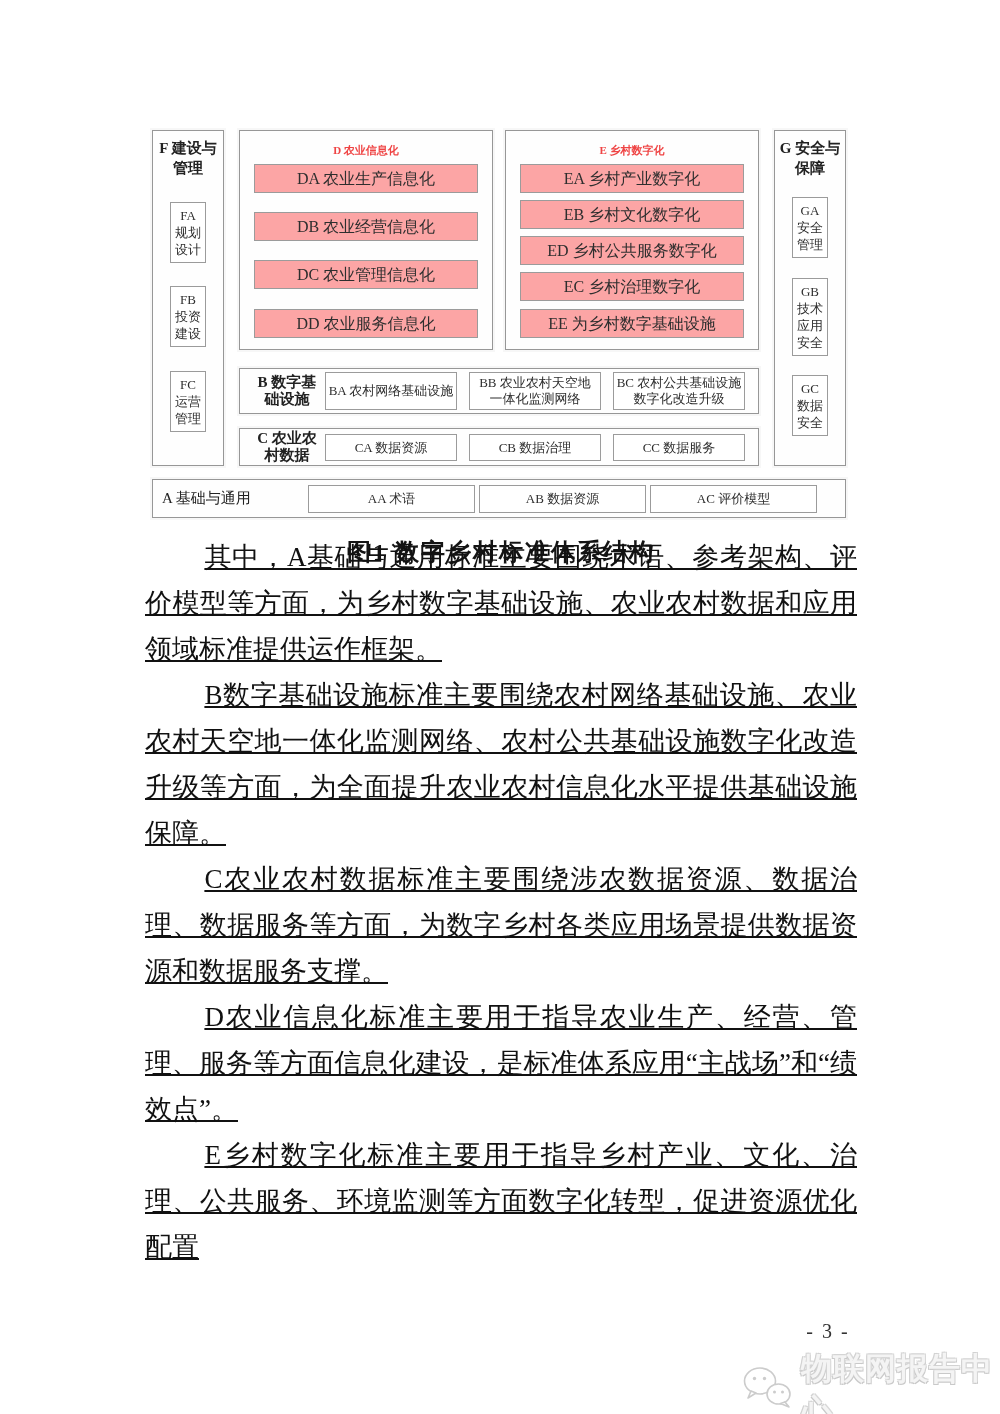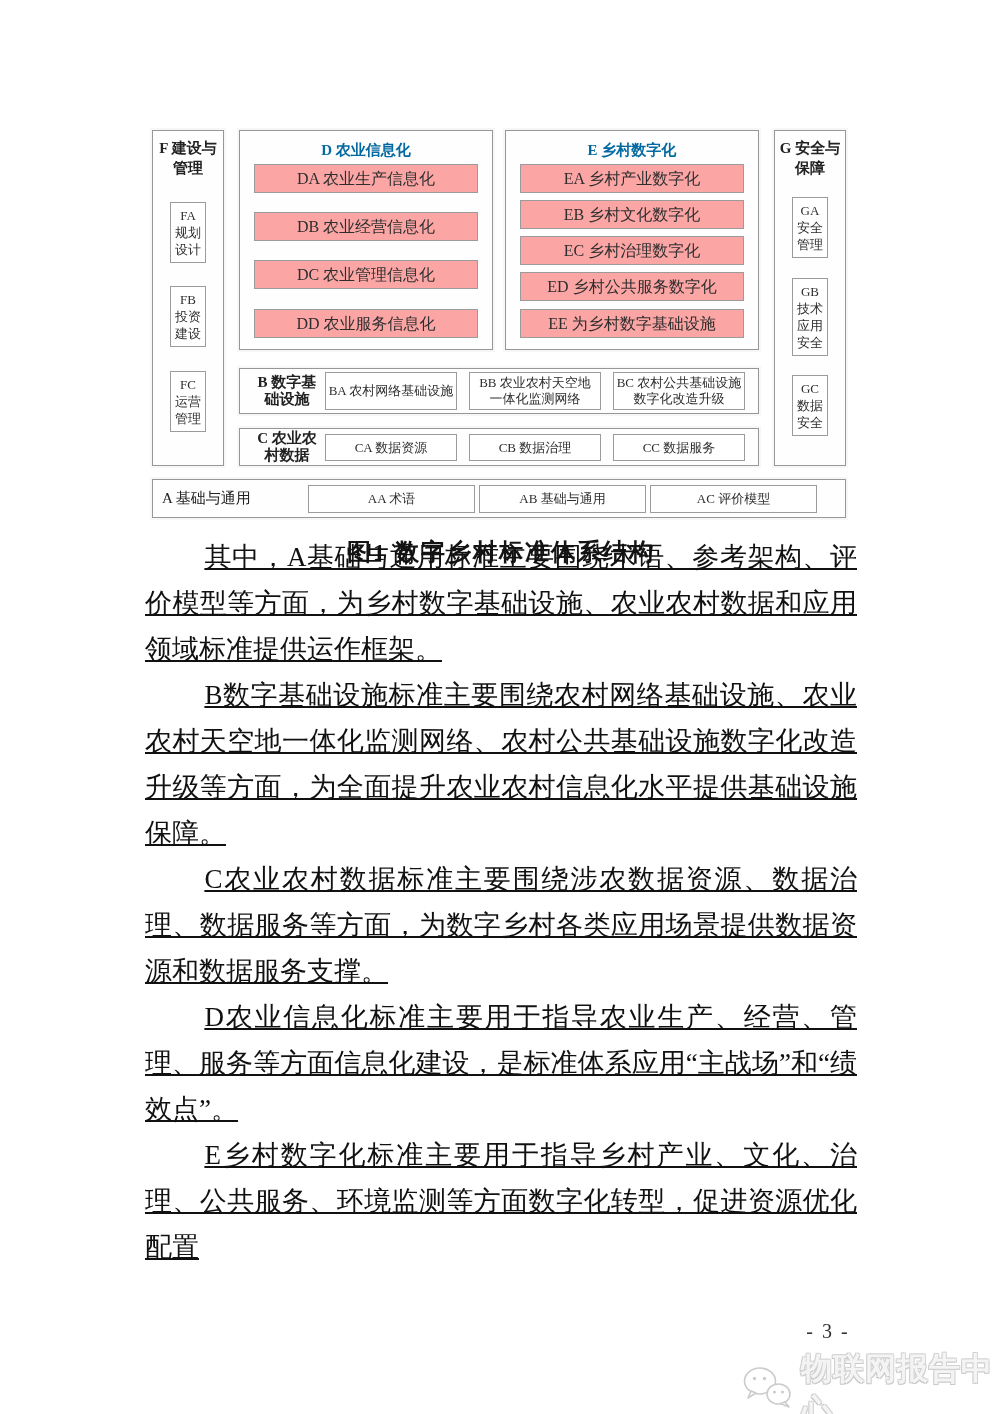--- a/index.html
+++ b/index.html
@@ -26,22 +26,22 @@
   .side-title{font-weight:bold;font-size:15px;line-height:20px;text-align:center;
               white-space:pre-line;color:#222;}
   .side-boxes{flex:1;width:100%;display:flex;flex-direction:column;
               justify-content:space-evenly;align-items:center;}
   .side-box{width:36px;border:1px solid #9b9b9b;background:#fff;
             font-size:13px;line-height:17px;text-align:center;
             padding:4px 0;white-space:pre-line;box-sizing:border-box;}
   .center-col{flex:1;display:flex;flex-direction:column;}
   .panels-row{display:flex;gap:12px;height:221px;}
   .panel{flex:1;display:flex;flex-direction:column;padding:6px 14px 11px;}
-  .panel-title{text-align:center;font-weight:bold;font-size:15px;
-               height:27px;line-height:26px;color:#0369a1;}
+  .panel-title{text-align:center;font-weight:bold;font-size:11px;
+               height:27px;line-height:26px;color:#ef4444;}
   .panel-boxes{flex:1;display:flex;flex-direction:column;justify-content:space-between;}
   .pbox{border:1px solid #9b9b9b;background:#fca5a5;height:29px;line-height:27px;
         text-align:center;font-size:16px;box-sizing:border-box;}
   .strip{display:flex;align-items:center;padding:0 13px;}
   .c-row{margin-top:14px;height:38px;}
   .b-row{margin-top:18px;height:47px;}
   .strip-label{width:68px;font-weight:bold;font-size:15px;line-height:17px;
                text-align:center;white-space:pre-line;color:#222;flex:none;}
   .strip-boxes{flex:1;display:flex;gap:12px;margin-left:4px;align-items:center;}
   .sbox{flex:1;border:1px solid #9b9b9b;background:#fff;text-align:center;
@@ -119,22 +119,22 @@
             <div class="pbox">DB 农业经营信息化</div>
             <div class="pbox">DC 农业管理信息化</div>
             <div class="pbox">DD 农业服务信息化</div>
           </div>
         </div>
         <div class="panel gbox">
           <div class="panel-title">E 乡村数字化</div>
           <div class="panel-boxes">
             <div class="pbox">EA 乡村产业数字化</div>
             <div class="pbox">EB 乡村文化数字化</div>
+            <div class="pbox">ED 乡村公共服务数字化</div>
             <div class="pbox">EC 乡村治理数字化</div>
-            <div class="pbox">ED 乡村公共服务数字化</div>
             <div class="pbox">EE 为乡村数字基础设施</div>
           </div>
         </div>
       </div>
 
       <div class="strip b-row gbox">
         <div class="strip-label">B 数字基
 础设施</div>
         <div class="strip-boxes">
           <div class="sbox">BA 农村网络基础设施</div>
@@ -171,21 +171,21 @@
 数据
 安全</div>
       </div>
     </div>
   </div>
 
   <div class="a-row gbox">
     <div class="a-label">A 基础与通用</div>
     <div class="a-boxes">
       <div class="sbox">AA 术语</div>
-      <div class="sbox">AB 基础与通用</div>
+      <div class="sbox">AB 数据资源</div>
       <div class="sbox">AC 评价模型</div>
     </div>
   </div>
 </div>
 
 <div class="caption">图1  数字乡村标准体系结构</div>
 
 <div class="body-text">
   <p>其中，A基础与通用标准主要围绕术语、参考架构、评价模型等方面，为乡村数字基础设施、农业农村数据和应用领域标准提供运作框架。</p>
   <p>B数字基础设施标准主要围绕农村网络基础设施、农业农村天空地一体化监测网络、农村公共基础设施数字化改造升级等方面，为全面提升农业农村信息化水平提供基础设施保障。</p>

